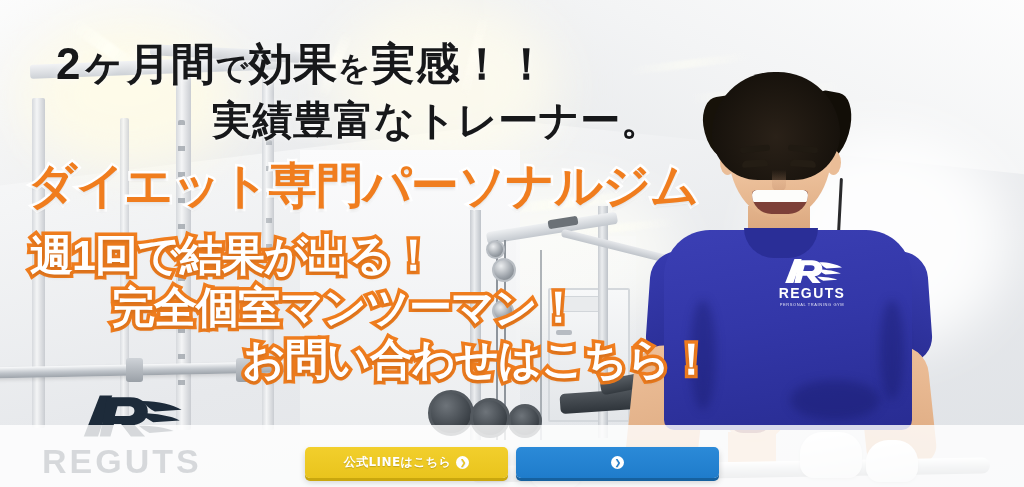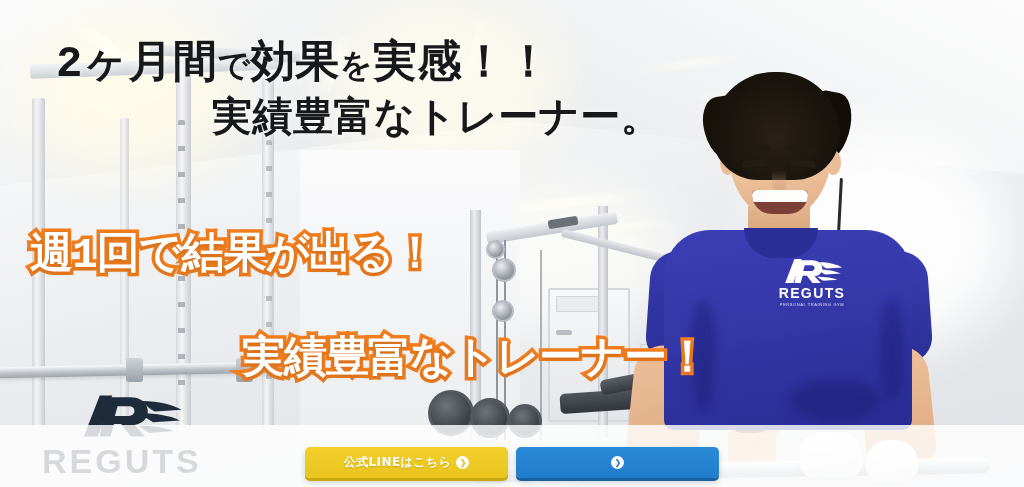--- a/index.html
+++ b/index.html
@@ -172,21 +172,21 @@
   .glove{position:absolute;background:linear-gradient(170deg,#ffffff,#e6e8ea);border-radius:22px 22px 14px 14px;box-shadow:0 1px 3px rgba(0,0,0,.12);}
   .gl1{left:800px;top:432px;width:62px;height:46px;}
   .gl2{left:866px;top:440px;width:52px;height:42px;}
   .gl3{left:530px;top:452px;width:52px;height:36px;}
   .lat-bar{position:absolute;left:470px;top:462px;width:520px;height:16px;background:linear-gradient(180deg,#fbfcfd,#c5cace 55%,#a4a9ae);border-radius:8px;transform:rotate(-1deg);}
 
   
   .headline{position:absolute;left:0;top:0;width:1024px;height:487px;pointer-events:none;}
   .ln{
     position:absolute;white-space:nowrap;line-height:1;
-    font-family:Liberation Mono, monospace;
+    font-family:Liberation Sans, sans-serif;
   }
   .ln-dark{
     font-weight:bold;color:#17181a;letter-spacing:.5px;
     text-shadow:0 1px 2px rgba(255,255,255,.55), 0 0 10px rgba(255,255,255,.5);
   }
   .ln1{left:56px;top:42px;font-size:44px;}
   .ln1 .sm{font-size:32px;}
   .ln2{left:212px;top:100px;font-size:40px;}
   .ln-orange{
     font-weight:bold;color:#F07D1E;font-size:48px;letter-spacing:-1px;
@@ -381,22 +381,24 @@
       </svg>
     </div>
     <div class="wm-text">REGUTS</div>
   </div>
 
   <div class="headline">
     <div class="ln ln-dark ln1">
       <span>2ヶ月間</span><span class="sm">で</span><span>効果</span><span class="sm">を</span><span>実感！！</span>
     </div>
     <div class="ln ln-dark ln2">実績豊富なトレーナー。</div>
+    <div class="ln ln-orange ln3">ダイエット専門パーソナルジム</div>
     <div class="ln ln-white ln4">週1回で結果が出る！</div>
-    <div class="ln ln-white ln6">実績豊富なトレーナー！</div>
+    <div class="ln ln-white ln5">完全個室マンツーマン！</div>
+    <div class="ln ln-white ln6">お問い合わせはこちら！</div>
   </div>
 
   <div class="cta">
     <div class="cta-row">
       <button class="btn btn-line">
         <span>公式LINEはこちら</span>
         <span class="chev">
             <span>❯</span>
           </span>
       </button>

